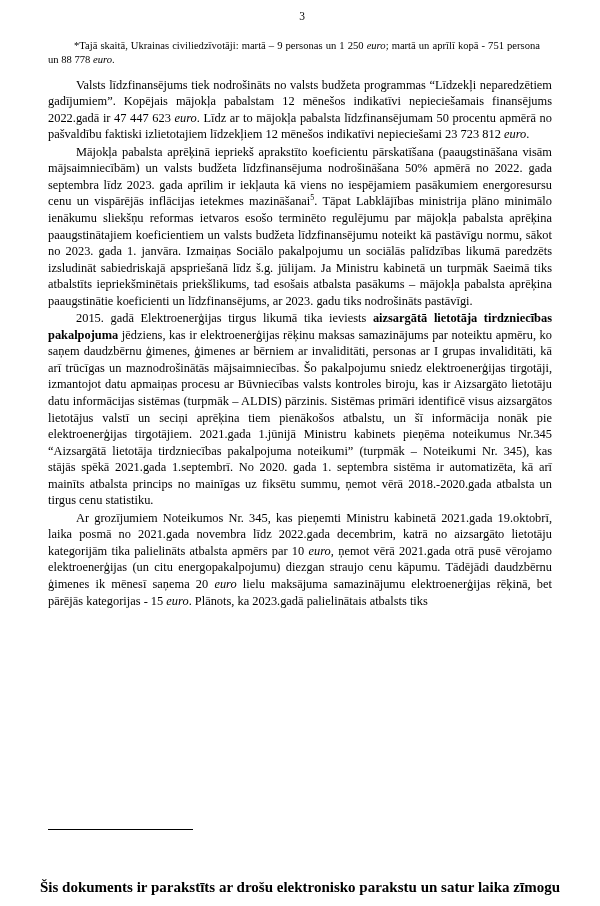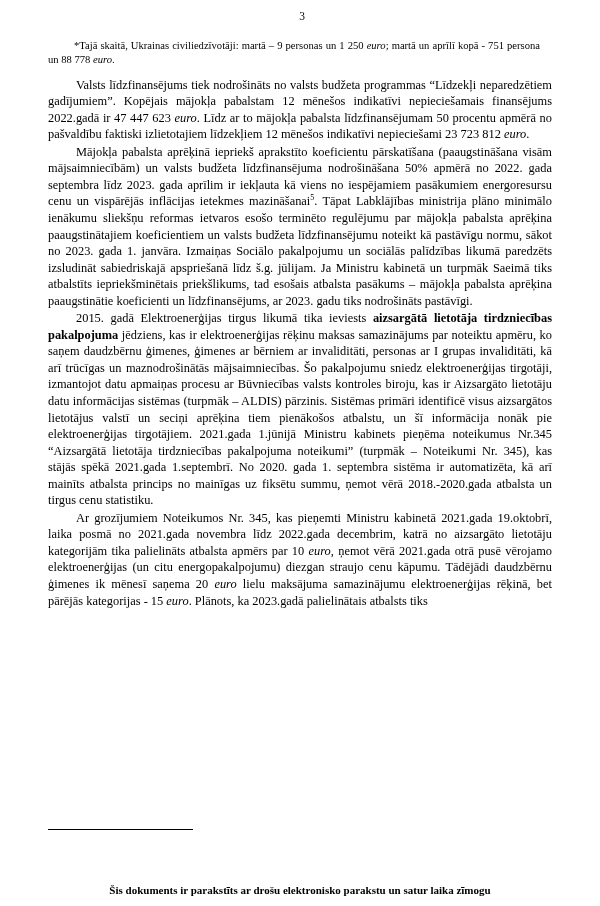--- a/index.html
+++ b/index.html
@@ -67,21 +67,21 @@
     font-size: 9.6px;
     line-height: 1.3;
     text-align: justify;
   }
   .footer-note {
     position: absolute;
     left: 0;
     right: 0;
     bottom: 10px;
     text-align: center;
-    font-size: 11px;
+    font-size: 15px;
     font-weight: bold;
   }
 </style>
 </head>
 <body>
 
 <div class="page">
 
   <div class="page-number">3</div>
 

